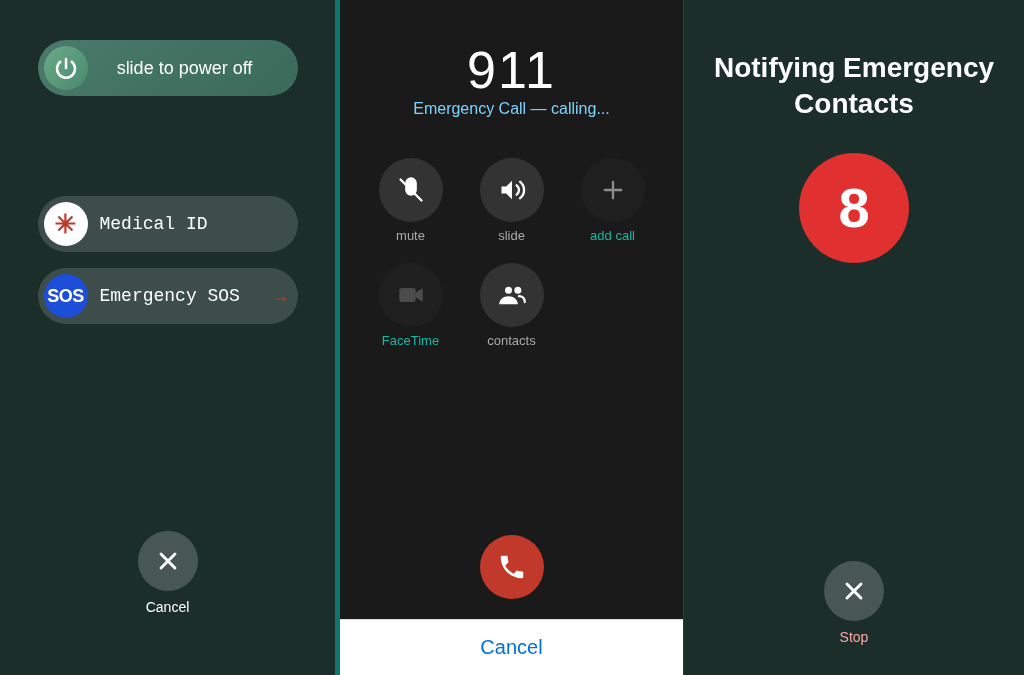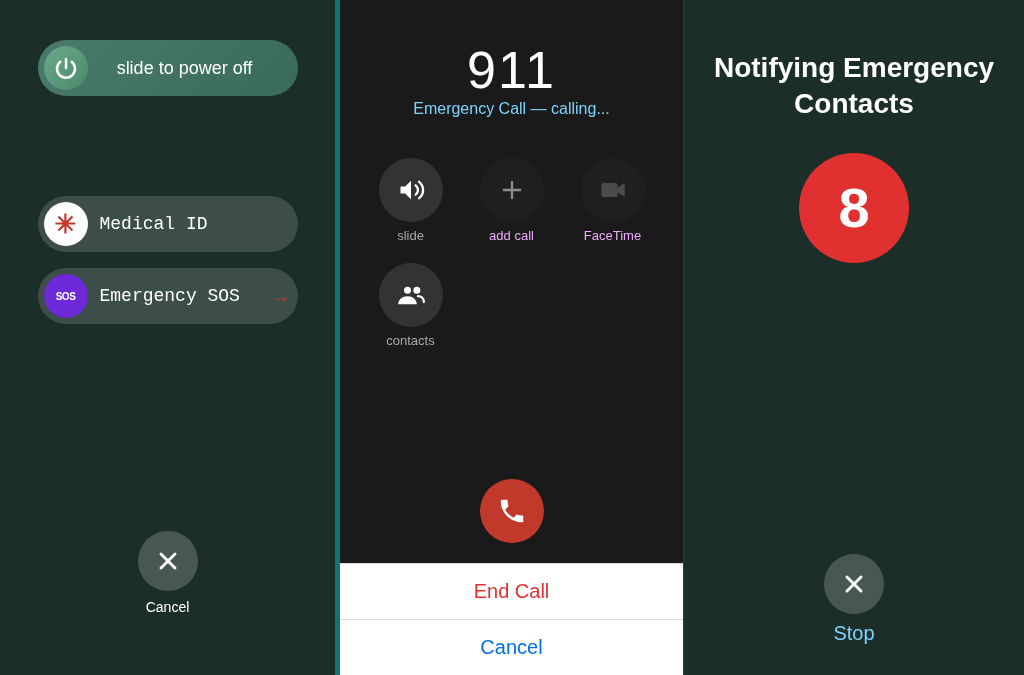--- a/index.html
+++ b/index.html
@@ -85,23 +85,23 @@
       font-weight: bold;
       font-size: 22px;
       color: white;
     }
     .medical-icon {
       background: white;
       color: #c0392b;
       font-size: 26px;
     }
     .sos-icon {
-      background: #6d28d9;
-      color: white;
-      font-size: 10px;
+      background: #1d4ed8;
+      color: white;
+      font-size: 18px;
       font-weight: 800;
       letter-spacing: -0.5px;
     }
     .action-label {
       flex: 1;
       text-align: left;
       padding-left: 12px;
       color: white;
       font-size: 18px;
       font-weight: 500;
@@ -205,21 +205,21 @@
     .ctrl-circle svg {
       width: 28px;
       height: 28px;
       fill: white;
     }
     .ctrl-label {
       color: #aaa;
       font-size: 13px;
     }
     .ctrl-label.disabled {
-      color: #f0abfc;
+      color: #14b8a6;
     }
 
     .end-call-btn-area {
       position: absolute;
       bottom: 0;
       width: 100%;
     }
     .end-call-phone {
       display: flex;
       justify-content: center;
@@ -318,22 +318,22 @@
       height: 60px;
       border-radius: 50%;
       background: rgba(255,255,255,0.2);
       display: flex;
       align-items: center;
       justify-content: center;
       cursor: pointer;
       margin-bottom: 8px;
     }
     .stop-label {
-      color: #7dd3fc;
-      font-size: 20px;
+      color: #fca5a5;
+      font-size: 14px;
     }
   </style>
 </head>
 <body>
 
 <div class="panel panel-1">
 
   <div class="slide-power-btn">
     <div class="power-icon-circle">
       <svg viewBox="0 0 24 24" fill="none" stroke="white" stroke-width="2.5" stroke-linecap="round">
@@ -370,20 +370,29 @@
   </div>
 </div>
 
 <div class="panel panel-2">
   <div class="call-screen">
     <span class="call-number">911</span>
     <span class="call-status">Emergency Call — calling...</span>
 
     <div class="call-controls">
 
+      <div class="ctrl-btn">
+        <div class="ctrl-circle">
+          <svg viewBox="0 0 24 24">
+            <path d="M12 1a5 5 0 0 1 5 5v6a5 5 0 0 1-10 0V6a5 5 0 0 1 5-5z"></path>
+            <line x1="3" y1="3" x2="21" y2="21" stroke="white" stroke-width="2" fill="none" stroke-linecap="round"></line>
+          </svg>
+        </div>
+        <span class="ctrl-label">mute</span>
+      </div>
 
 
       <div class="ctrl-btn">
         <div class="ctrl-circle">
           <svg viewBox="0 0 24 24">
             <path d="M3 9v6h4l5 5V4L7 9H3z"></path>
             <path d="M16 8a5 5 0 0 1 0 8" stroke="white" stroke-width="2" fill="none" stroke-linecap="round"></path>
             <path d="M19 5a9 9 0 0 1 0 14" stroke="white" stroke-width="2" fill="none" stroke-linecap="round"></path>
           </svg>
         </div>
@@ -422,23 +431,20 @@
       </div>
     </div>
 
     <div class="end-call-btn-area">
       <div class="end-call-phone">
         <div class="phone-circle">
           <svg viewBox="0 0 24 24">
             <path d="M6.6 10.8c1.4 2.8 3.8 5.1 6.6 6.6l2.2-2.2c.3-.3.7-.4 1-.2 1.1.4 2.3.6 3.6.6.6 0 1 .4 1 1V20c0 .6-.4 1-1 1-9.4 0-17-7.6-17-17 0-.6.4-1 1-1h3.5c.6 0 1 .4 1 1 0 1.3.2 2.5.6 3.6.1.3 0 .7-.2 1l-2.3 2.2z"></path>
           </svg>
         </div>
-      </div>
-      <div class="end-call-btn">
-        <span class="end-call-label">End Call</span>
       </div>
       <div class="cancel-call-btn">
         <span class="cancel-call-label">Cancel</span>
       </div>
     </div>
   </div>
 </div>
 
 <div class="panel panel-3">
   <h1 class="notif-title">Notifying Emergency Contacts</h1>

